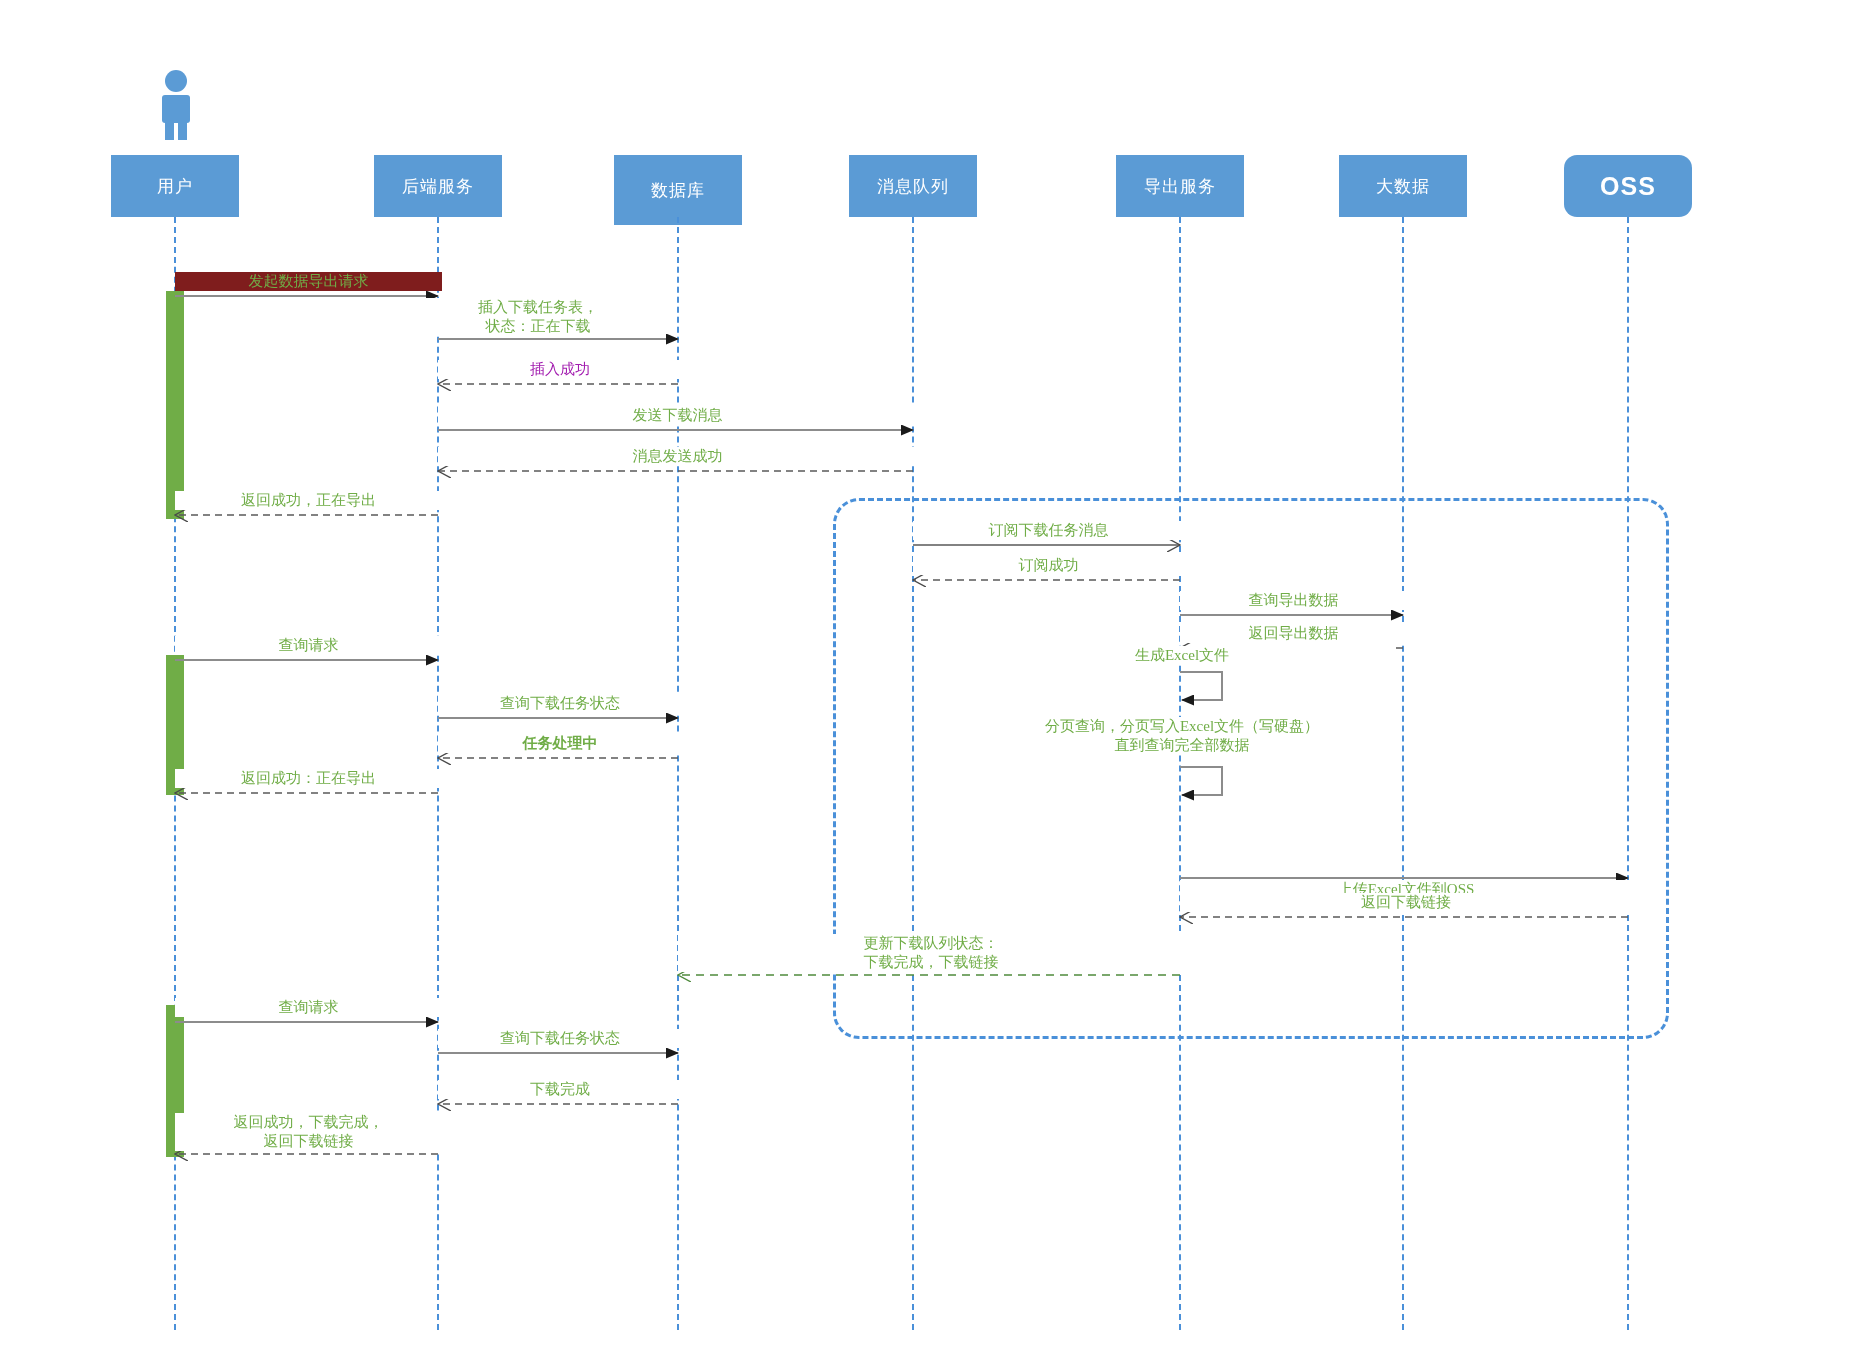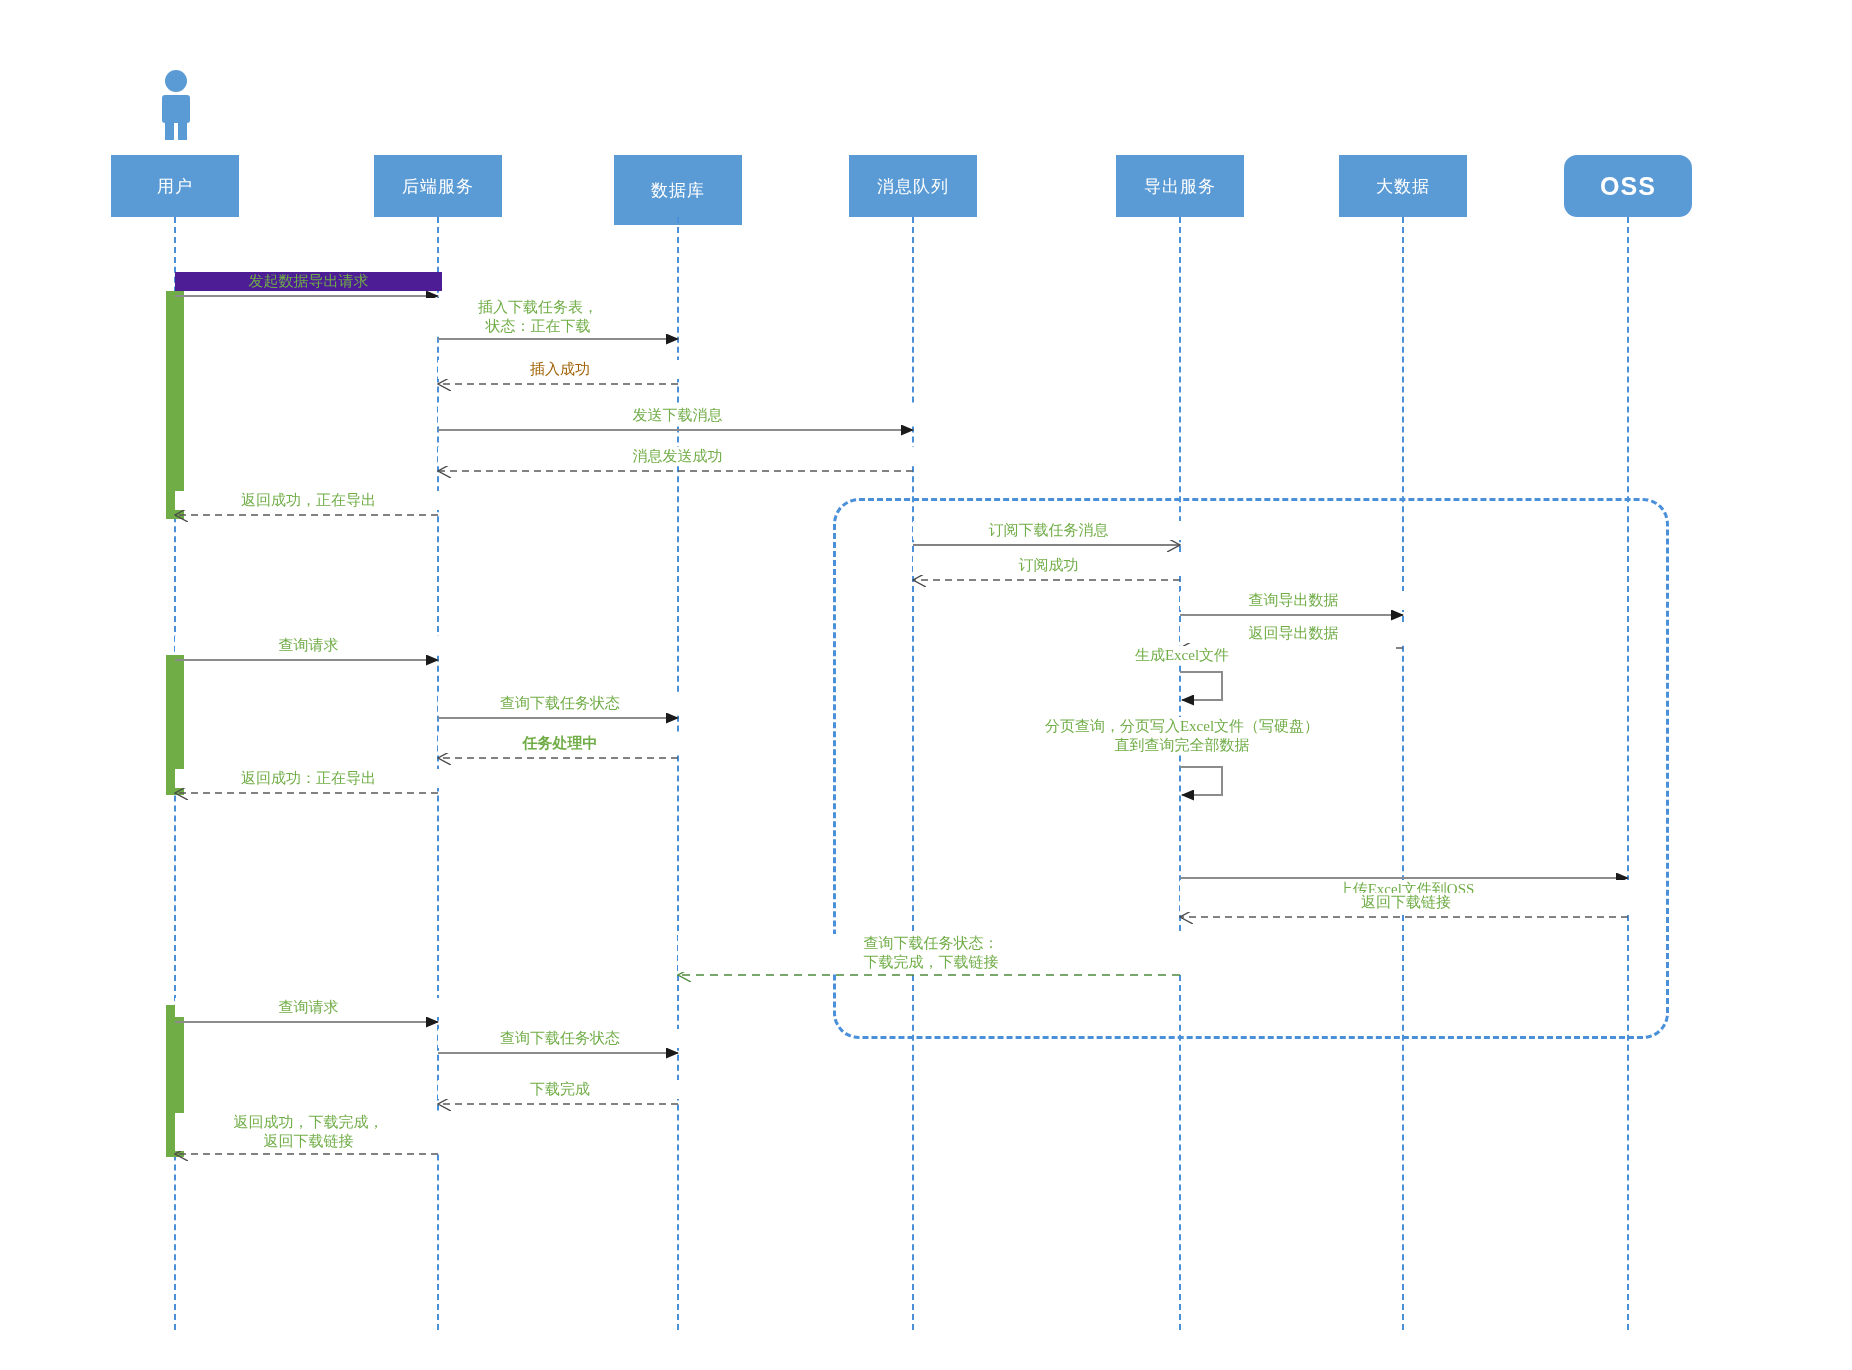--- a/index.html
+++ b/index.html
@@ -95,37 +95,37 @@
         <line x1="678" y1="1104" x2="438" y2="1104" stroke="#595959" stroke-width="1.6" stroke-dasharray="7,5" marker-end="url(#open)"></line>
         <line x1="438" y1="1154" x2="175" y2="1154" stroke="#595959" stroke-width="1.6" stroke-dasharray="7,5" marker-end="url(#open)"></line>
         <line x1="175" y1="660" x2="438" y2="660" stroke="#8c8c8c" stroke-width="2.2" marker-end="url(#filled)"></line>
         <line x1="438" y1="718" x2="678" y2="718" stroke="#8c8c8c" stroke-width="2.2" marker-end="url(#filled)"></line>
         <line x1="678" y1="758" x2="438" y2="758" stroke="#595959" stroke-width="1.6" stroke-dasharray="7,5" marker-end="url(#open)"></line>
         <line x1="438" y1="793" x2="175" y2="793" stroke="#595959" stroke-width="1.6" stroke-dasharray="7,5" marker-end="url(#open)"></line>
       </g>
   </svg>
 
   <div id="labels-layer">
-      <div class="msg-label" style="color: rgb(112, 173, 71); left: 175px; width: 263px; text-align: center; top: 272px; background: #4c1d95; display: inline-block; padding: 0px 2px;">发起数据导出请求</div>
+      <div class="msg-label" style="color: rgb(112, 173, 71); left: 175px; width: 263px; text-align: center; top: 272px; background: #7f1d1d; display: inline-block; padding: 0px 2px;">发起数据导出请求</div>
       <div class="msg-label" style="color: rgb(112, 173, 71); left: 416px; width: 240px; text-align: center; top: 298px; background: rgb(255, 255, 255); display: inline-block; padding: 0px 2px;">插入下载任务表，
 状态：正在下载</div>
-      <div class="msg-label" style="color: #a16207; left: 438px; width: 240px; text-align: center; top: 360px; background: rgb(255, 255, 255); display: inline-block; padding: 0px 2px;">插入成功</div>
+      <div class="msg-label" style="color: #a21caf; left: 438px; width: 240px; text-align: center; top: 360px; background: rgb(255, 255, 255); display: inline-block; padding: 0px 2px;">插入成功</div>
       <div class="msg-label" style="color: rgb(112, 173, 71); left: 438px; width: 475px; text-align: center; top: 406px; background: rgb(255, 255, 255); display: inline-block; padding: 0px 2px;">发送下载消息</div>
       <div class="msg-label" style="color: rgb(112, 173, 71); left: 438px; width: 475px; text-align: center; top: 447px; background: rgb(255, 255, 255); display: inline-block; padding: 0px 2px;">消息发送成功</div>
       <div class="msg-label" style="color: rgb(112, 173, 71); left: 175px; width: 263px; text-align: center; top: 491px; background: rgb(255, 255, 255); display: inline-block; padding: 0px 2px;">返回成功，正在导出</div>
       <div class="msg-label" style="color: rgb(112, 173, 71); left: 913px; width: 267px; text-align: center; top: 521px; background: rgb(255, 255, 255); display: inline-block; padding: 0px 2px;">订阅下载任务消息</div>
       <div class="msg-label" style="color: rgb(112, 173, 71); left: 913px; width: 267px; text-align: center; top: 556px; background: rgb(255, 255, 255); display: inline-block; padding: 0px 2px;">订阅成功</div>
       <div class="msg-label" style="color: rgb(112, 173, 71); left: 1180px; width: 223px; text-align: center; top: 591px; background: rgb(255, 255, 255); display: inline-block; padding: 0px 2px;">查询导出数据</div>
       <div class="msg-label" style="color: rgb(112, 173, 71); left: 1180px; width: 223px; text-align: center; top: 624px; background: rgb(255, 255, 255); display: inline-block; padding: 0px 2px;">返回导出数据</div>
       <div class="msg-label" style="color: rgb(112, 173, 71); left: 970px; width: 420px; text-align: center; top: 646px; background: rgb(255, 255, 255); display: inline-block; padding: 0px 2px;">生成Excel文件</div>
       <div class="msg-label" style="color: rgb(112, 173, 71); left: 970px; width: 420px; text-align: center; top: 717px; background: rgb(255, 255, 255); display: inline-block; padding: 0px 2px;">分页查询，分页写入Excel文件（写硬盘）
 直到查询完全部数据</div>
       <div class="msg-label" style="color: rgb(112, 173, 71); left: 1180px; width: 448px; text-align: center; top: 854px; background: rgb(255, 255, 255); display: inline-block; padding: 0px 2px; margin-top: 26px;">上传Excel文件到OSS</div>
       <div class="msg-label" style="color: rgb(112, 173, 71); left: 1180px; width: 448px; text-align: center; top: 893px; background: rgb(255, 255, 255); display: inline-block; padding: 0px 2px;">返回下载链接</div>
-      <div class="msg-label" style="color: rgb(112, 173, 71); left: 678px; width: 502px; text-align: center; top: 934px; background: rgb(255, 255, 255); display: inline-block; padding: 0px 2px;">查询下载任务状态：
+      <div class="msg-label" style="color: rgb(112, 173, 71); left: 678px; width: 502px; text-align: center; top: 934px; background: rgb(255, 255, 255); display: inline-block; padding: 0px 2px;">更新下载队列状态：
 下载完成，下载链接</div>
       <div class="msg-label" style="color: rgb(112, 173, 71); left: 175px; width: 263px; text-align: center; top: 998px; background: rgb(255, 255, 255); display: inline-block; padding: 0px 2px;">查询请求</div>
       <div class="msg-label" style="color: rgb(112, 173, 71); left: 438px; width: 240px; text-align: center; top: 1029px; background: rgb(255, 255, 255); display: inline-block; padding: 0px 2px;">查询下载任务状态</div>
       <div class="msg-label" style="color: rgb(112, 173, 71); left: 438px; width: 240px; text-align: center; top: 1080px; background: rgb(255, 255, 255); display: inline-block; padding: 0px 2px;">下载完成</div>
       <div class="msg-label" style="color: rgb(112, 173, 71); left: 175px; width: 263px; text-align: center; top: 1113px; background: rgb(255, 255, 255); display: inline-block; padding: 0px 2px;">返回成功，下载完成，
 返回下载链接</div>
       <div class="msg-label" style="color: rgb(112, 173, 71); left: 175px; width: 263px; text-align: center; top: 636px; background: rgb(255, 255, 255); display: inline-block; padding: 0px 2px;">查询请求</div>
       <div class="msg-label" style="color: rgb(112, 173, 71); left: 438px; width: 240px; text-align: center; top: 694px; background: rgb(255, 255, 255); display: inline-block; padding: 0px 2px;">查询下载任务状态</div>
       <div class="msg-label" style="color: rgb(112, 173, 71); left: 438px; width: 240px; text-align: center; top: 734px; background: rgb(255, 255, 255); display: inline-block; padding: 0px 2px; font-weight: bold;">任务处理中</div>
       <div class="msg-label" style="color: rgb(112, 173, 71); left: 175px; width: 263px; text-align: center; top: 769px; background: rgb(255, 255, 255); display: inline-block; padding: 0px 2px;">返回成功：正在导出</div>

